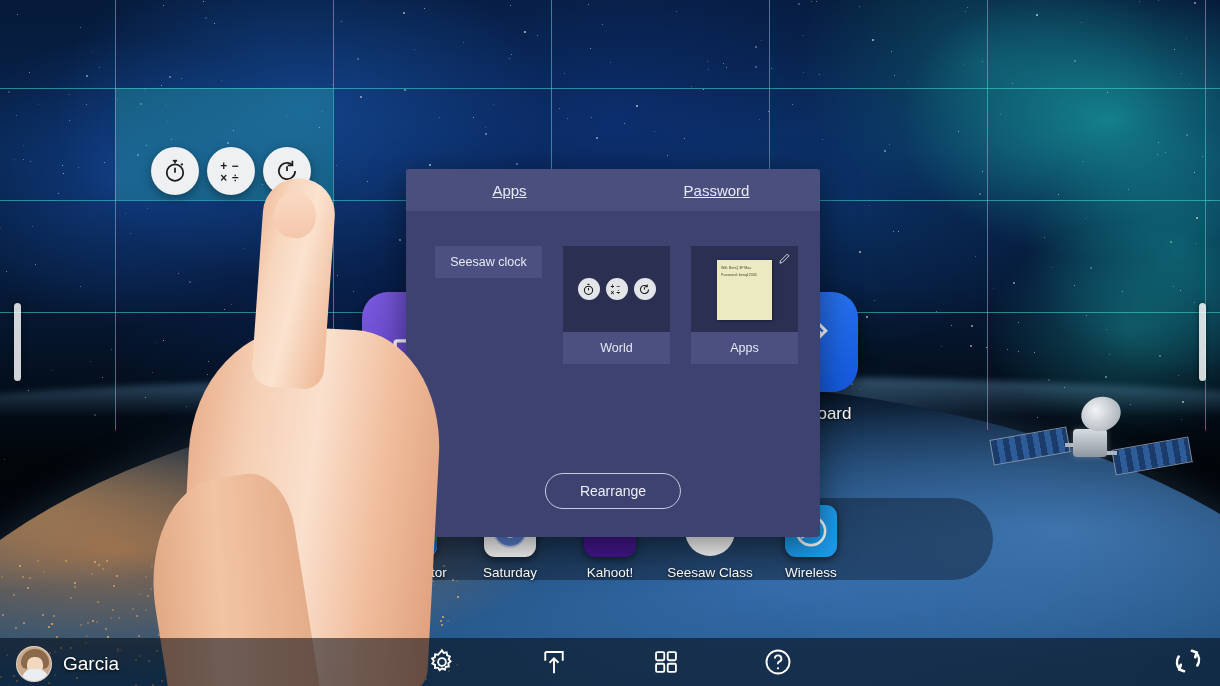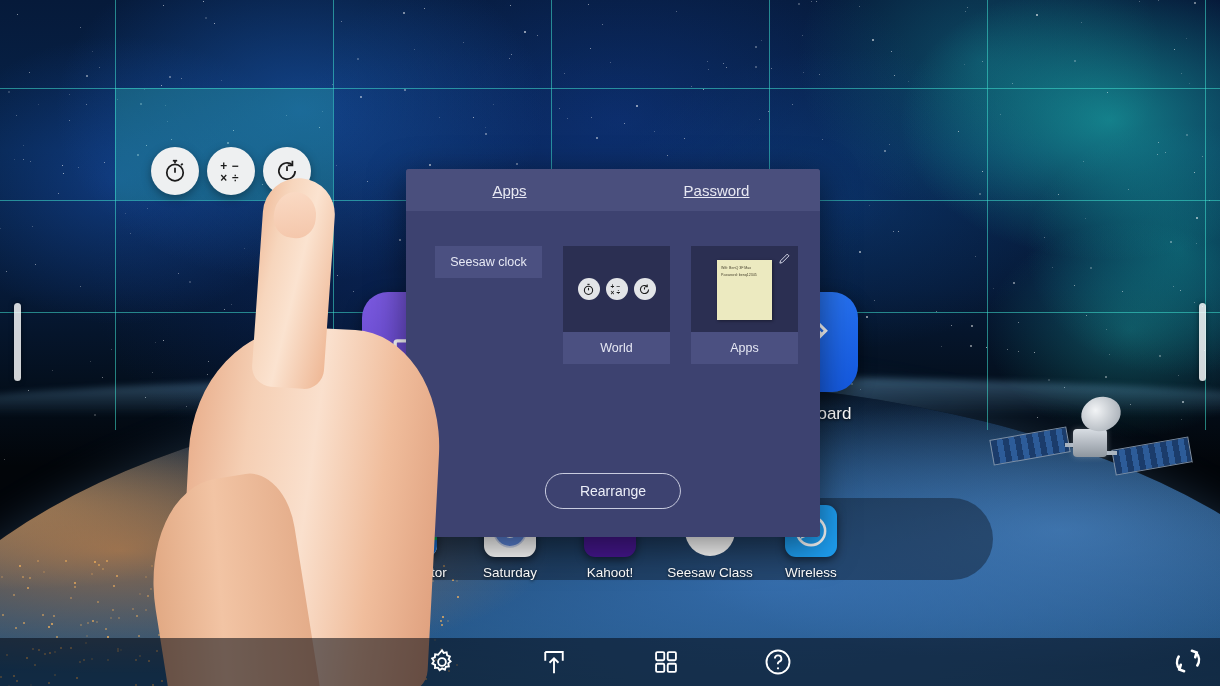--- a/index.html
+++ b/index.html
@@ -999,20 +999,28 @@
   </div>
 
   <div class="hand">
     <div class="palm"></div>
     <div class="thumb"></div>
     <div class="finger"></div>
     <div class="nail"></div>
   </div>
 
   <div class="bottombar">
+    <div class="user">
+      <div class="avatar">
+        <div class="hair"></div>
+          <div class="face"></div>
+          <div class="body"></div>
+      </div>
+      <div class="uname">Garcia</div>
+    </div>
 
     <div class="sysbtns">
       <div class="sysbtn">
         <span>
           <svg width="30" height="30" viewBox="0 0 24 24" fill="none" stroke="#fff" stroke-width="1.5">
             <circle cx="12" cy="12" r="3.1"></circle>
             <path d="M12 2.6l1.3 2.1 2.4-.5.4 2.4 2.2 1-1 2.2 1.6 1.8-1.9 1.5.5 2.4-2.4.3-.8 2.3-2.2-1-2 1.4-1.3-2-2.4.2.1-2.4-2.2-1 1.2-2.1-1.4-2 2.2-1 .2-2.4 2.4.4z"></path>
           </svg>
           </span>
       </div>

